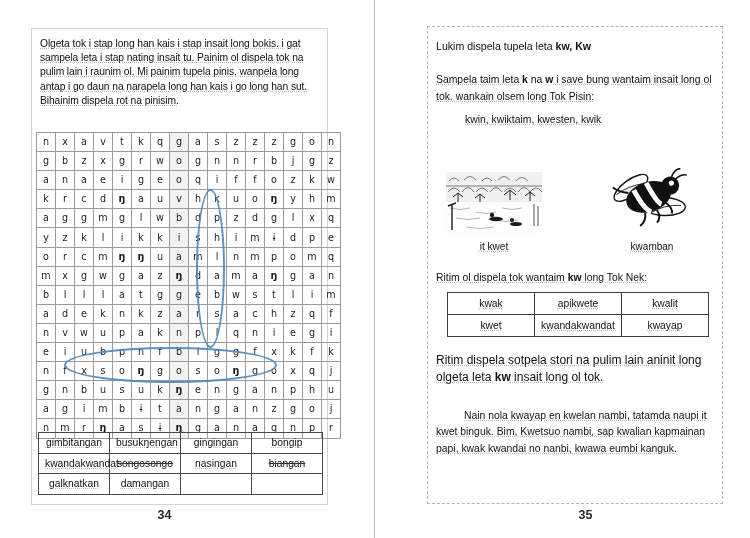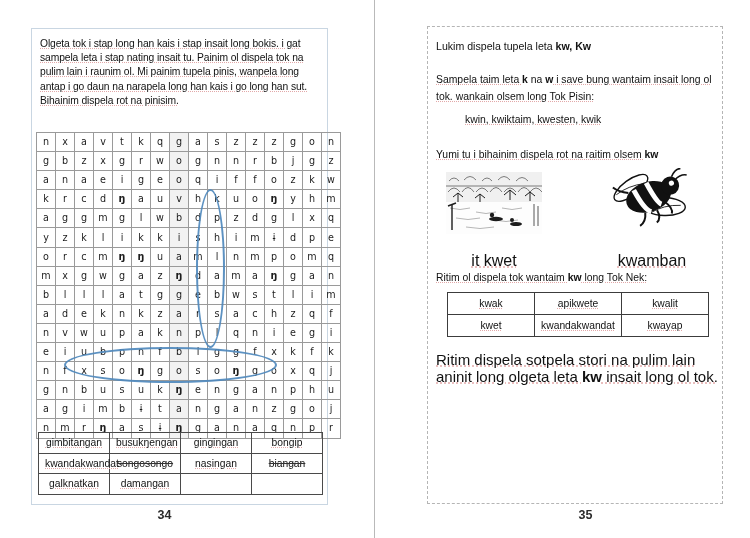--- a/index.html
+++ b/index.html
@@ -177,22 +177,22 @@
     left: 61px; top: 172px;
     width: 285px; height: 88px;
   }
   .fig {
     position: absolute;
     text-align: center;
   }
   .fig-village { left: 10px; top: 0; width: 96px; }
   .fig-bee { left: 170px; top: -4px; width: 92px; }
   .fig-cap {
-    font-size: 16px;
-    margin-top: 14px;
+    font-size: 10px;
+    margin-top: 3px;
     color: #111;
     text-decoration: underline;
     text-decoration-color: #e2a9a9;
     text-decoration-style: dotted;
   }
   .r-p3 {
     left: 61px; top: 270px; width: 285px;
     font-size: 10.4px; line-height: 15px;
   }
   .kwtable-wrap { position: absolute; left: 72px; top: 292px; width: 262px; }
@@ -202,21 +202,21 @@
   table.kwtable td {
     border: 1px solid #3c3c3c;
     height: 21px;
     text-align: center;
     font-size: 10.3px;
     color: #111;
     padding: 0 2px;
   }
   .r-p4 {
     left: 61px; top: 352px; width: 290px;
-    font-size: 15px; line-height: 16.5px;
+    font-size: 12px; line-height: 16.5px;
   }
   .r-story {
     left: 61px; top: 408px; width: 288px;
     font-size: 10.4px; line-height: 16.3px;
     text-indent: 28px;
   }
   b.kwb { font-weight: bold; }
 </style>
 </head>
 <body>
@@ -567,23 +567,20 @@
     </div>
 
     <div class="rp r-examples">
       <span class="sq">kwin, kwiktaim, kwesten, kwik</span>
     </div>
 
     <div class="rp r-p1">
       <span class="sq">Sampela taim leta </span><b class="kwb">k</b><span> na </span><b class="kwb">w</b><span class="sq"> i save bung wantaim insait long ol tok. wankain olsem long Tok Pisin:</span>
     </div>
 
-    <div class="rp r-p2">
-      <span class="sq">Yumi tu i bihainim dispela rot na raitim olsem </span><b class="kwb">kw</b>
-    </div>
 
     <div class="figures">
       <div class="fig fig-village">
         <svg width="96" height="62" viewBox="0 0 96 62">
           <rect x="0" y="0" width="96" height="62" fill="#ffffff" stroke="#cfcfcf" stroke-width="0.5"></rect>
           <rect x="0" y="0" width="96" height="30" fill="#f0f0f0"></rect>
           <g stroke="#2b2b2b" stroke-width="0.6" fill="none">
             <path d="M0 14 H96"></path>
             <path d="M2 20 q6 -8 12 0 M16 20 q6 -9 12 0 M30 20 q6 -8 12 0 M44 20 q6 -9 12 0 M58 20 q6 -8 12 0 M72 20 q6 -9 12 0 M84 20 q6 -8 12 0"></path>
             <path d="M3 9 q5 -6 10 0 M18 8 q6 -7 12 0 M36 9 q5 -6 10 0 M52 8 q6 -7 12 0 M70 9 q6 -7 12 0"></path>
@@ -670,17 +667,20 @@
               <td><span class="wl">kwayap</span></td>
             </tr>
           </tbody>
       </table>
     </div>
 
     <div class="rp r-p4">
       <span class="sq">Ritim dispela sotpela stori na pulim  lain aninit long olgeta leta </span><b class="kwb">kw</b><span class="sq"> insait long ol tok.</span>
     </div>
 
+    <div class="rp r-story">
+      <span class="sq">Nain nola kwayap en kwelan nambi, tatamda naupi it kwet binguk. Bim, Kwetsuo nambi, sap kwalian kapmainan papi, kwak kwandai no nanbi, kwawa eumbi kanguk.</span>
+    </div>
 
     <div class="folio folio-right">35</div>
   </div>
 
 </div>
 
 </body></html>

